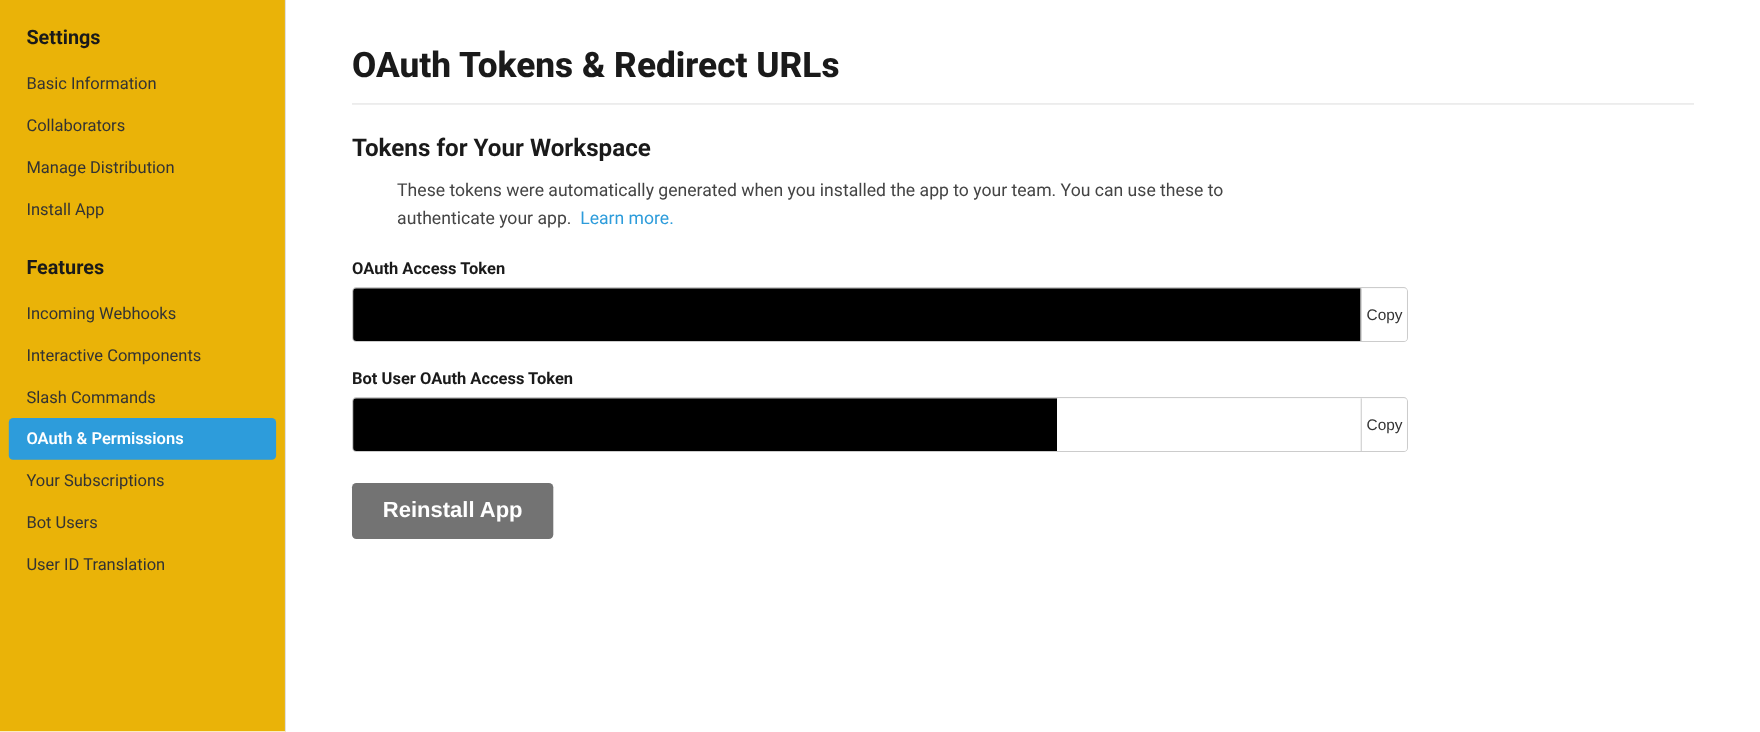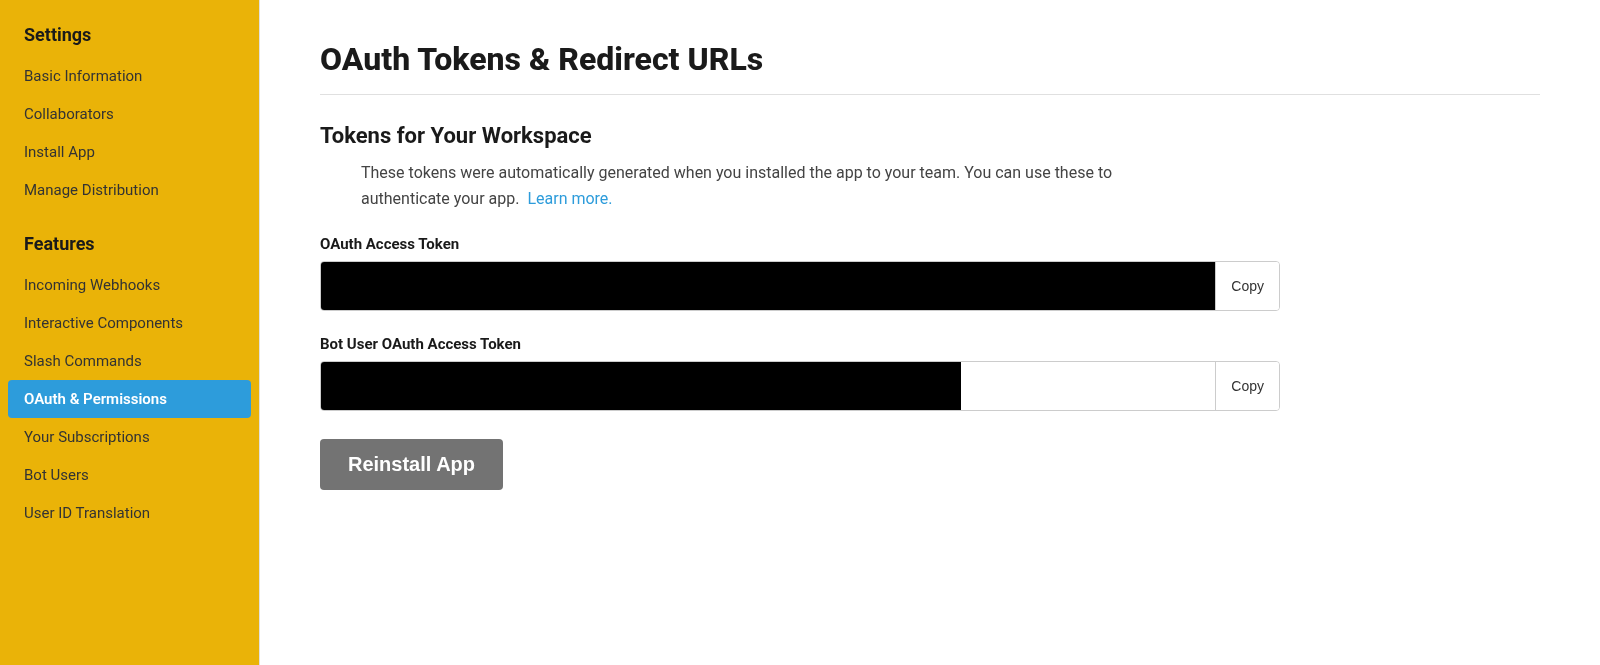--- a/index.html
+++ b/index.html
@@ -124,21 +124,21 @@
       background: #000;
     }
 
     .token-input-spacer {
       flex: 1;
       height: 48px;
       background: #fff;
     }
 
     .copy-button {
-      padding: 10px 15px;
+      padding: 10px 4px;
       background: #fff;
       border: none;
       border-left: 1px solid #ccc;
       font-size: 14px;
       color: #333;
       cursor: pointer;
       height: 48px;
       white-space: nowrap;
       font-weight: 500;
     }
@@ -156,22 +156,22 @@
     }
   </style>
 </head>
 <body>
 
 <nav class="sidebar">
   <div class="sidebar-section-title">Settings</div>
 
   <a class="sidebar-item">Basic Information</a>
   <a class="sidebar-item">Collaborators</a>
+  <a class="sidebar-item">Manage Distribution</a>
   <a class="sidebar-item">Install App</a>
-  <a class="sidebar-item">Manage Distribution</a>
 
   <div class="sidebar-divider"></div>
 
   <div class="sidebar-section-title">Features</div>
 
   <a class="sidebar-item">Incoming Webhooks</a>
   <a class="sidebar-item">Interactive Components</a>
   <a class="sidebar-item">Slash Commands</a>
   <a class="sidebar-item active">OAuth &amp; Permissions</a>
   <a class="sidebar-item">Your Subscriptions</a>

